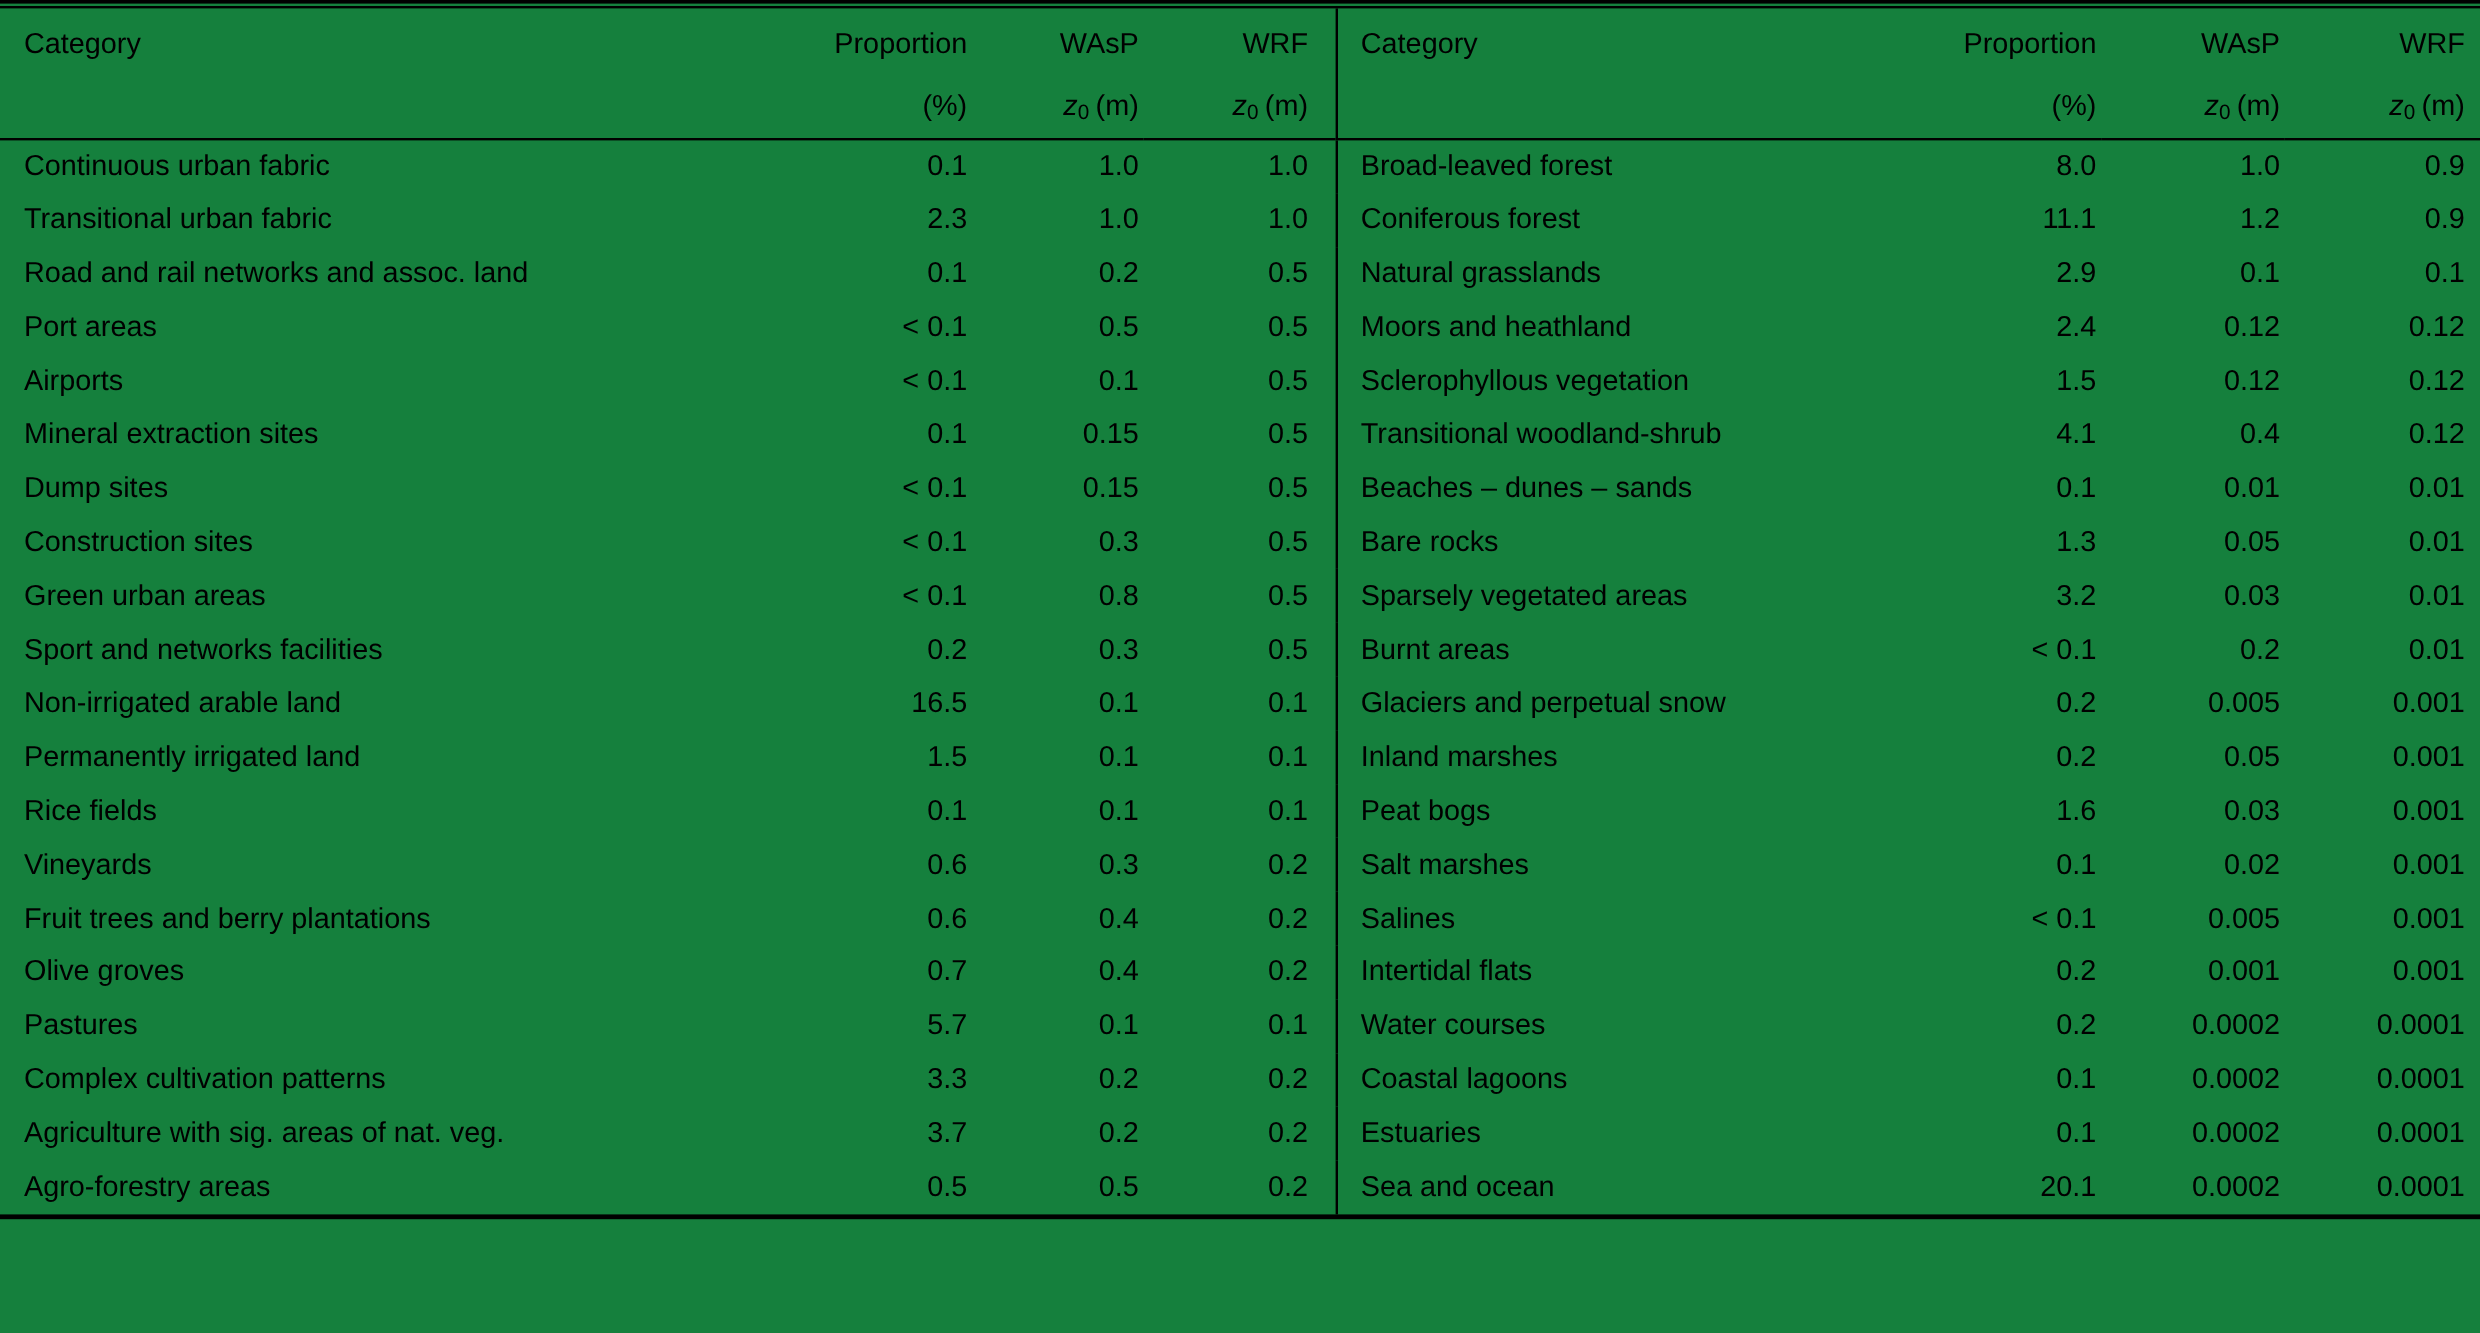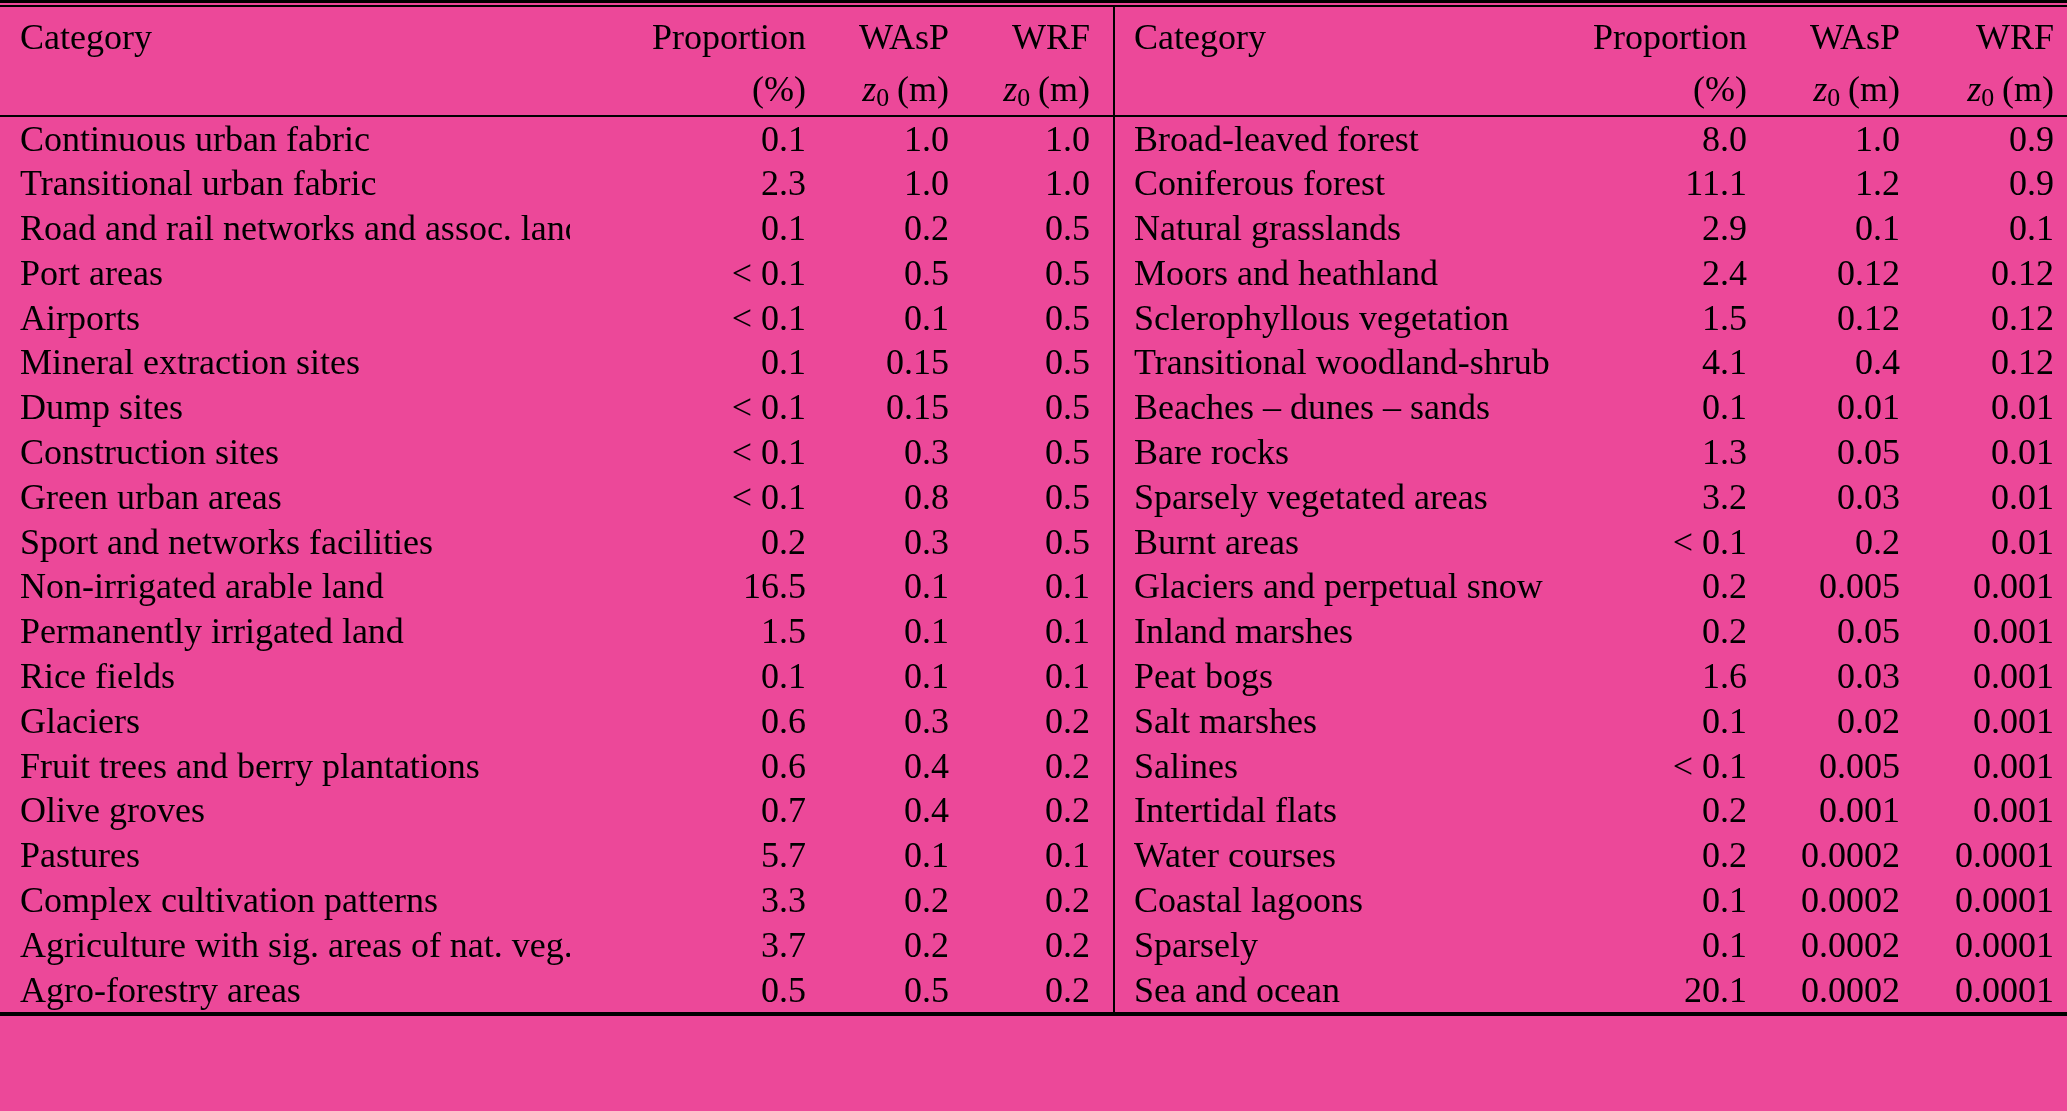--- a/index.html
+++ b/index.html
@@ -1,23 +1,23 @@
 <!DOCTYPE html>
 <html><head>
 <meta charset="utf-8">
 <style>
   html,body{margin:0;padding:0;background:#ffffff;}
   .sheet{
     position:relative;
     width:2067px;
     height:1111px;
-    background:#ec4899;
+    background:#15803d;
     color:#000;
-    font-family:Liberation Serif, serif;
-    font-size:36px;
+    font-family:Liberation Sans, sans-serif;
+    font-size:24px;
     overflow:hidden;
   }
   .toprule-thick{height:3px;background:#000;width:100%;}
   .toprule-thin{height:2px;background:#000;width:100%;margin-top:2px;}
   .botrule{height:4px;background:#000;width:100%;}
   table{
     width:2067px;
     border-collapse:collapse;
     table-layout:fixed;
   }
@@ -221,21 +221,21 @@
           <td class="cat-left">Rice fields</td>
           <td class="num">0.1</td>
           <td class="num">0.1</td>
           <td class="num-enddiv">0.1</td>
           <td class="cat-right">Peat bogs</td>
           <td class="num">1.6</td>
           <td class="num">0.03</td>
           <td class="num-last">0.001</td>
         </tr>
         <tr>
-          <td class="cat-left">Glaciers</td>
+          <td class="cat-left">Vineyards</td>
           <td class="num">0.6</td>
           <td class="num">0.3</td>
           <td class="num-enddiv">0.2</td>
           <td class="cat-right">Salt marshes</td>
           <td class="num">0.1</td>
           <td class="num">0.02</td>
           <td class="num-last">0.001</td>
         </tr>
         <tr>
           <td class="cat-left">Fruit trees and berry plantations</td>
@@ -275,21 +275,21 @@
           <td class="cat-right">Coastal lagoons</td>
           <td class="num">0.1</td>
           <td class="num">0.0002</td>
           <td class="num-last">0.0001</td>
         </tr>
         <tr>
           <td class="cat-left">Agriculture with sig. areas of nat. veg.</td>
           <td class="num">3.7</td>
           <td class="num">0.2</td>
           <td class="num-enddiv">0.2</td>
-          <td class="cat-right">Sparsely</td>
+          <td class="cat-right">Estuaries</td>
           <td class="num">0.1</td>
           <td class="num">0.0002</td>
           <td class="num-last">0.0001</td>
         </tr>
         <tr>
           <td class="cat-left">Agro-forestry areas</td>
           <td class="num">0.5</td>
           <td class="num">0.5</td>
           <td class="num-enddiv">0.2</td>
           <td class="cat-right">Sea and ocean</td>

